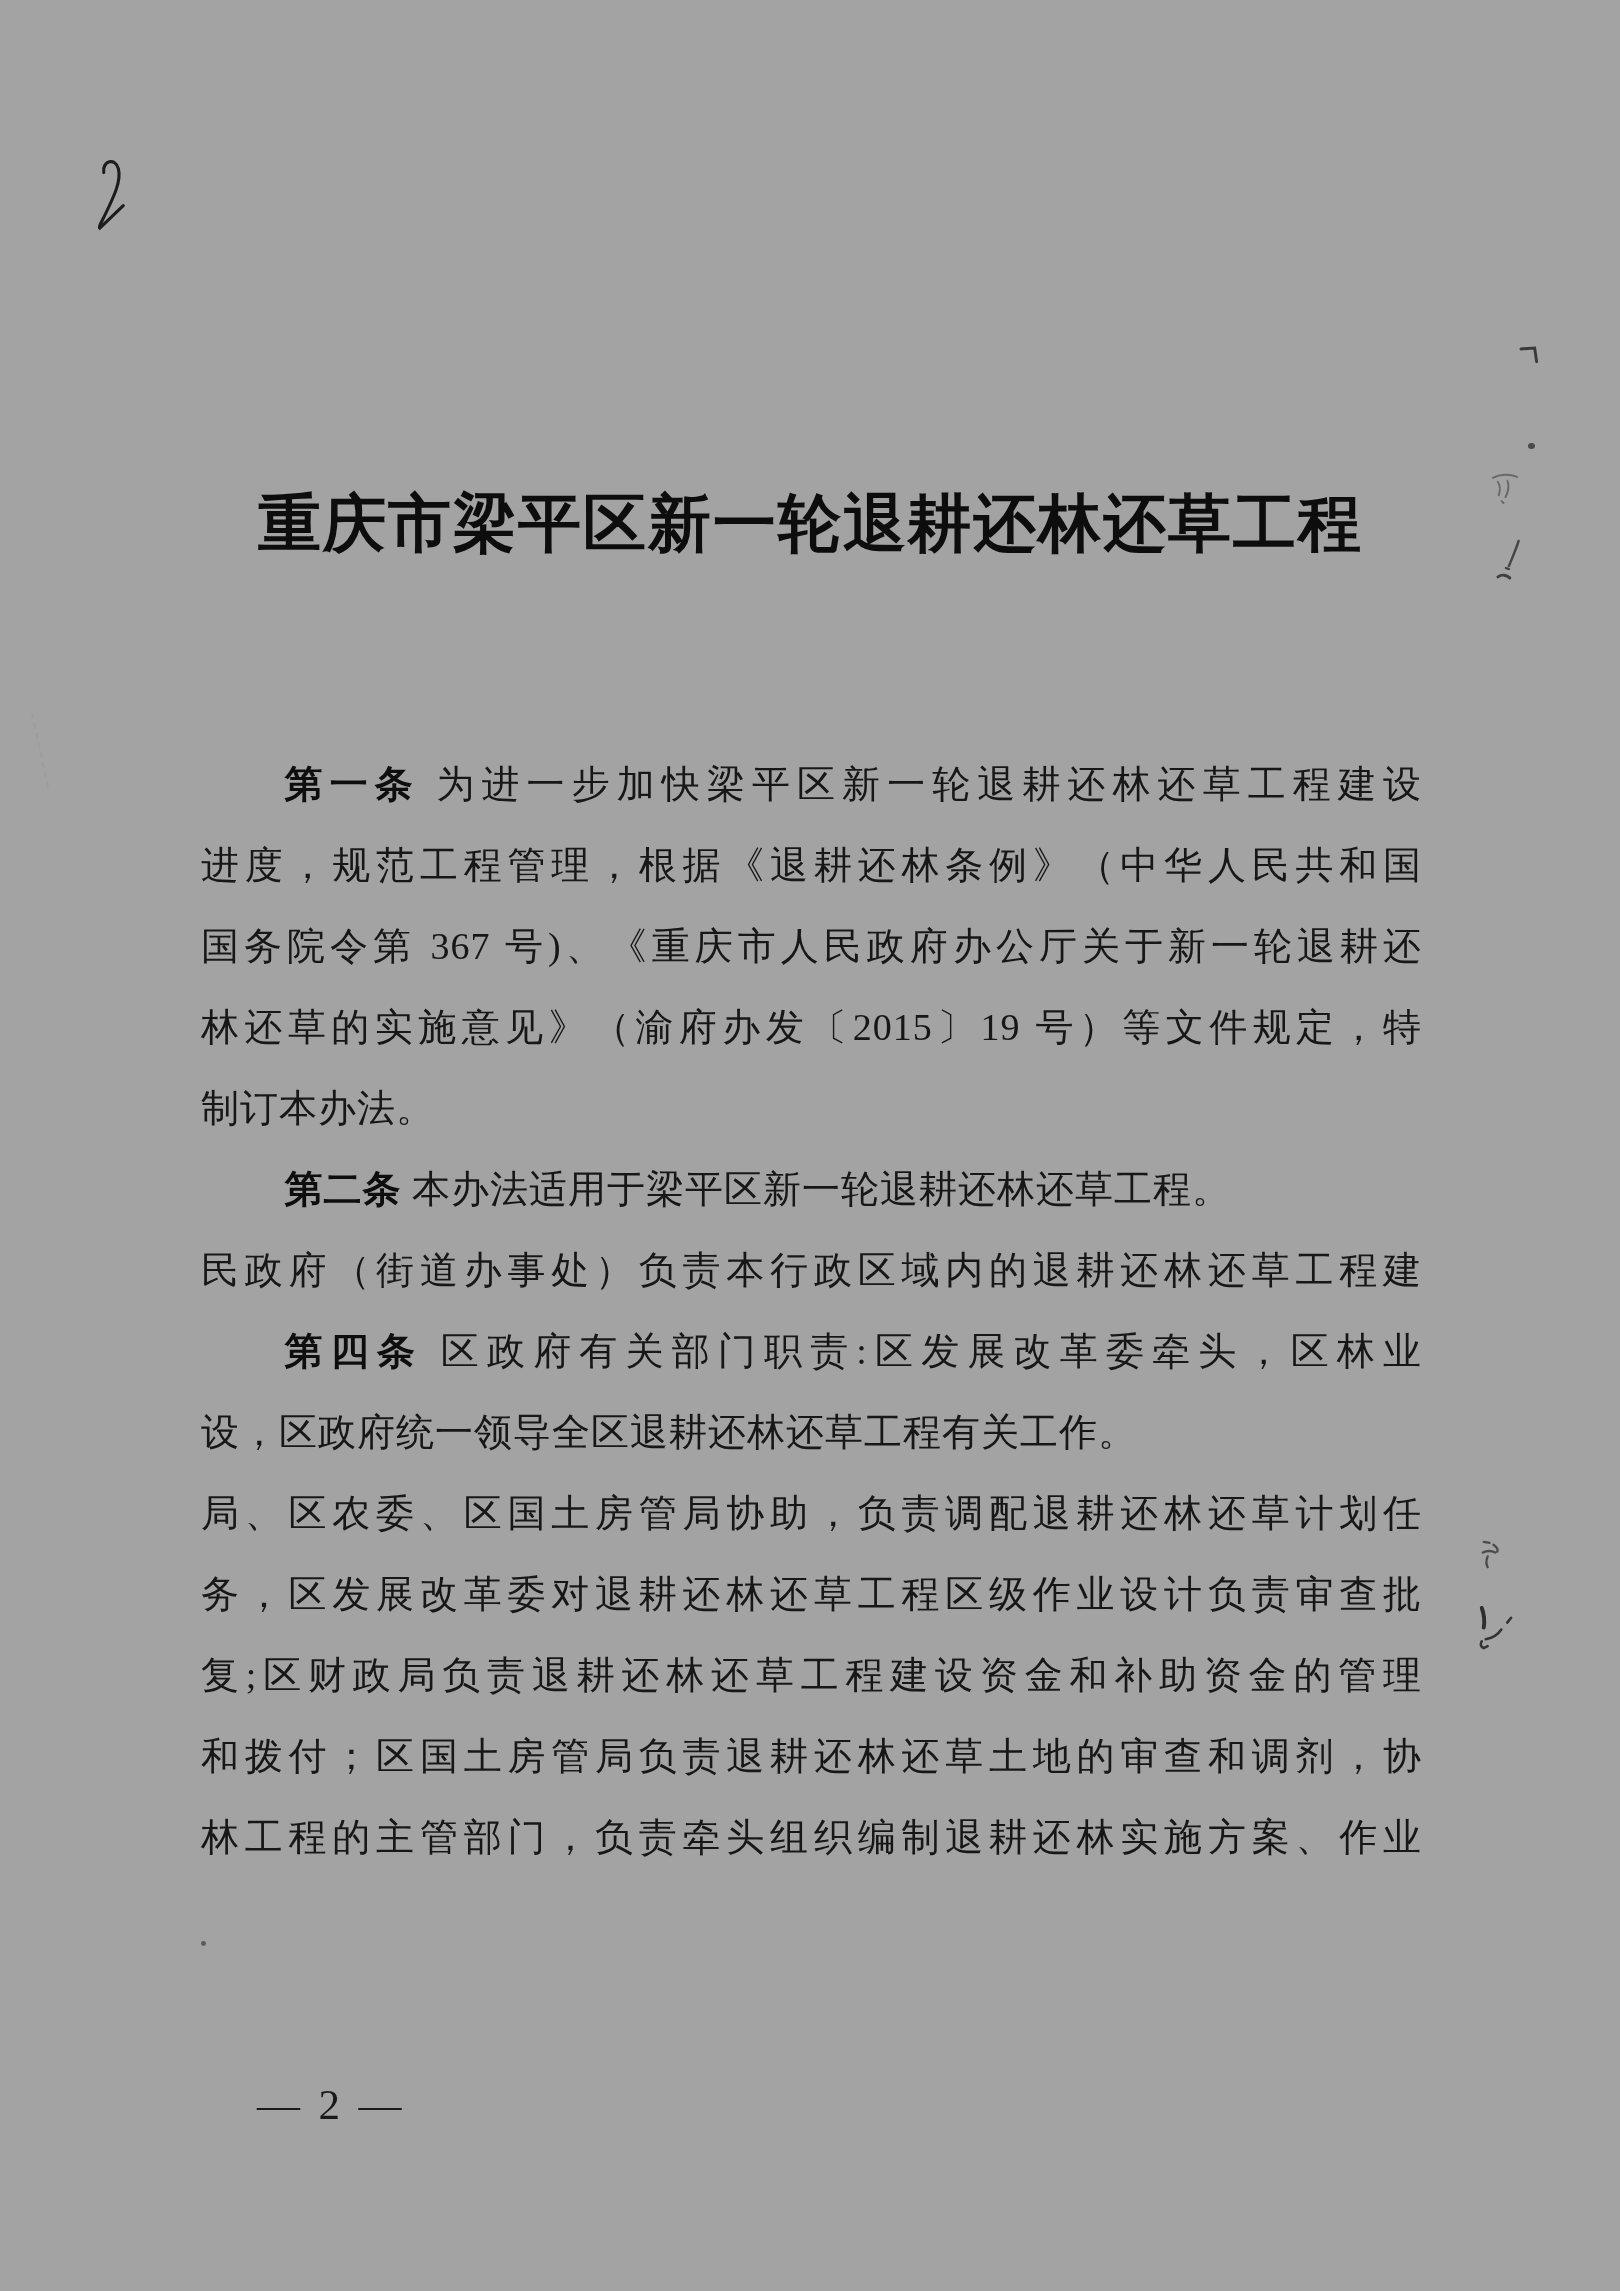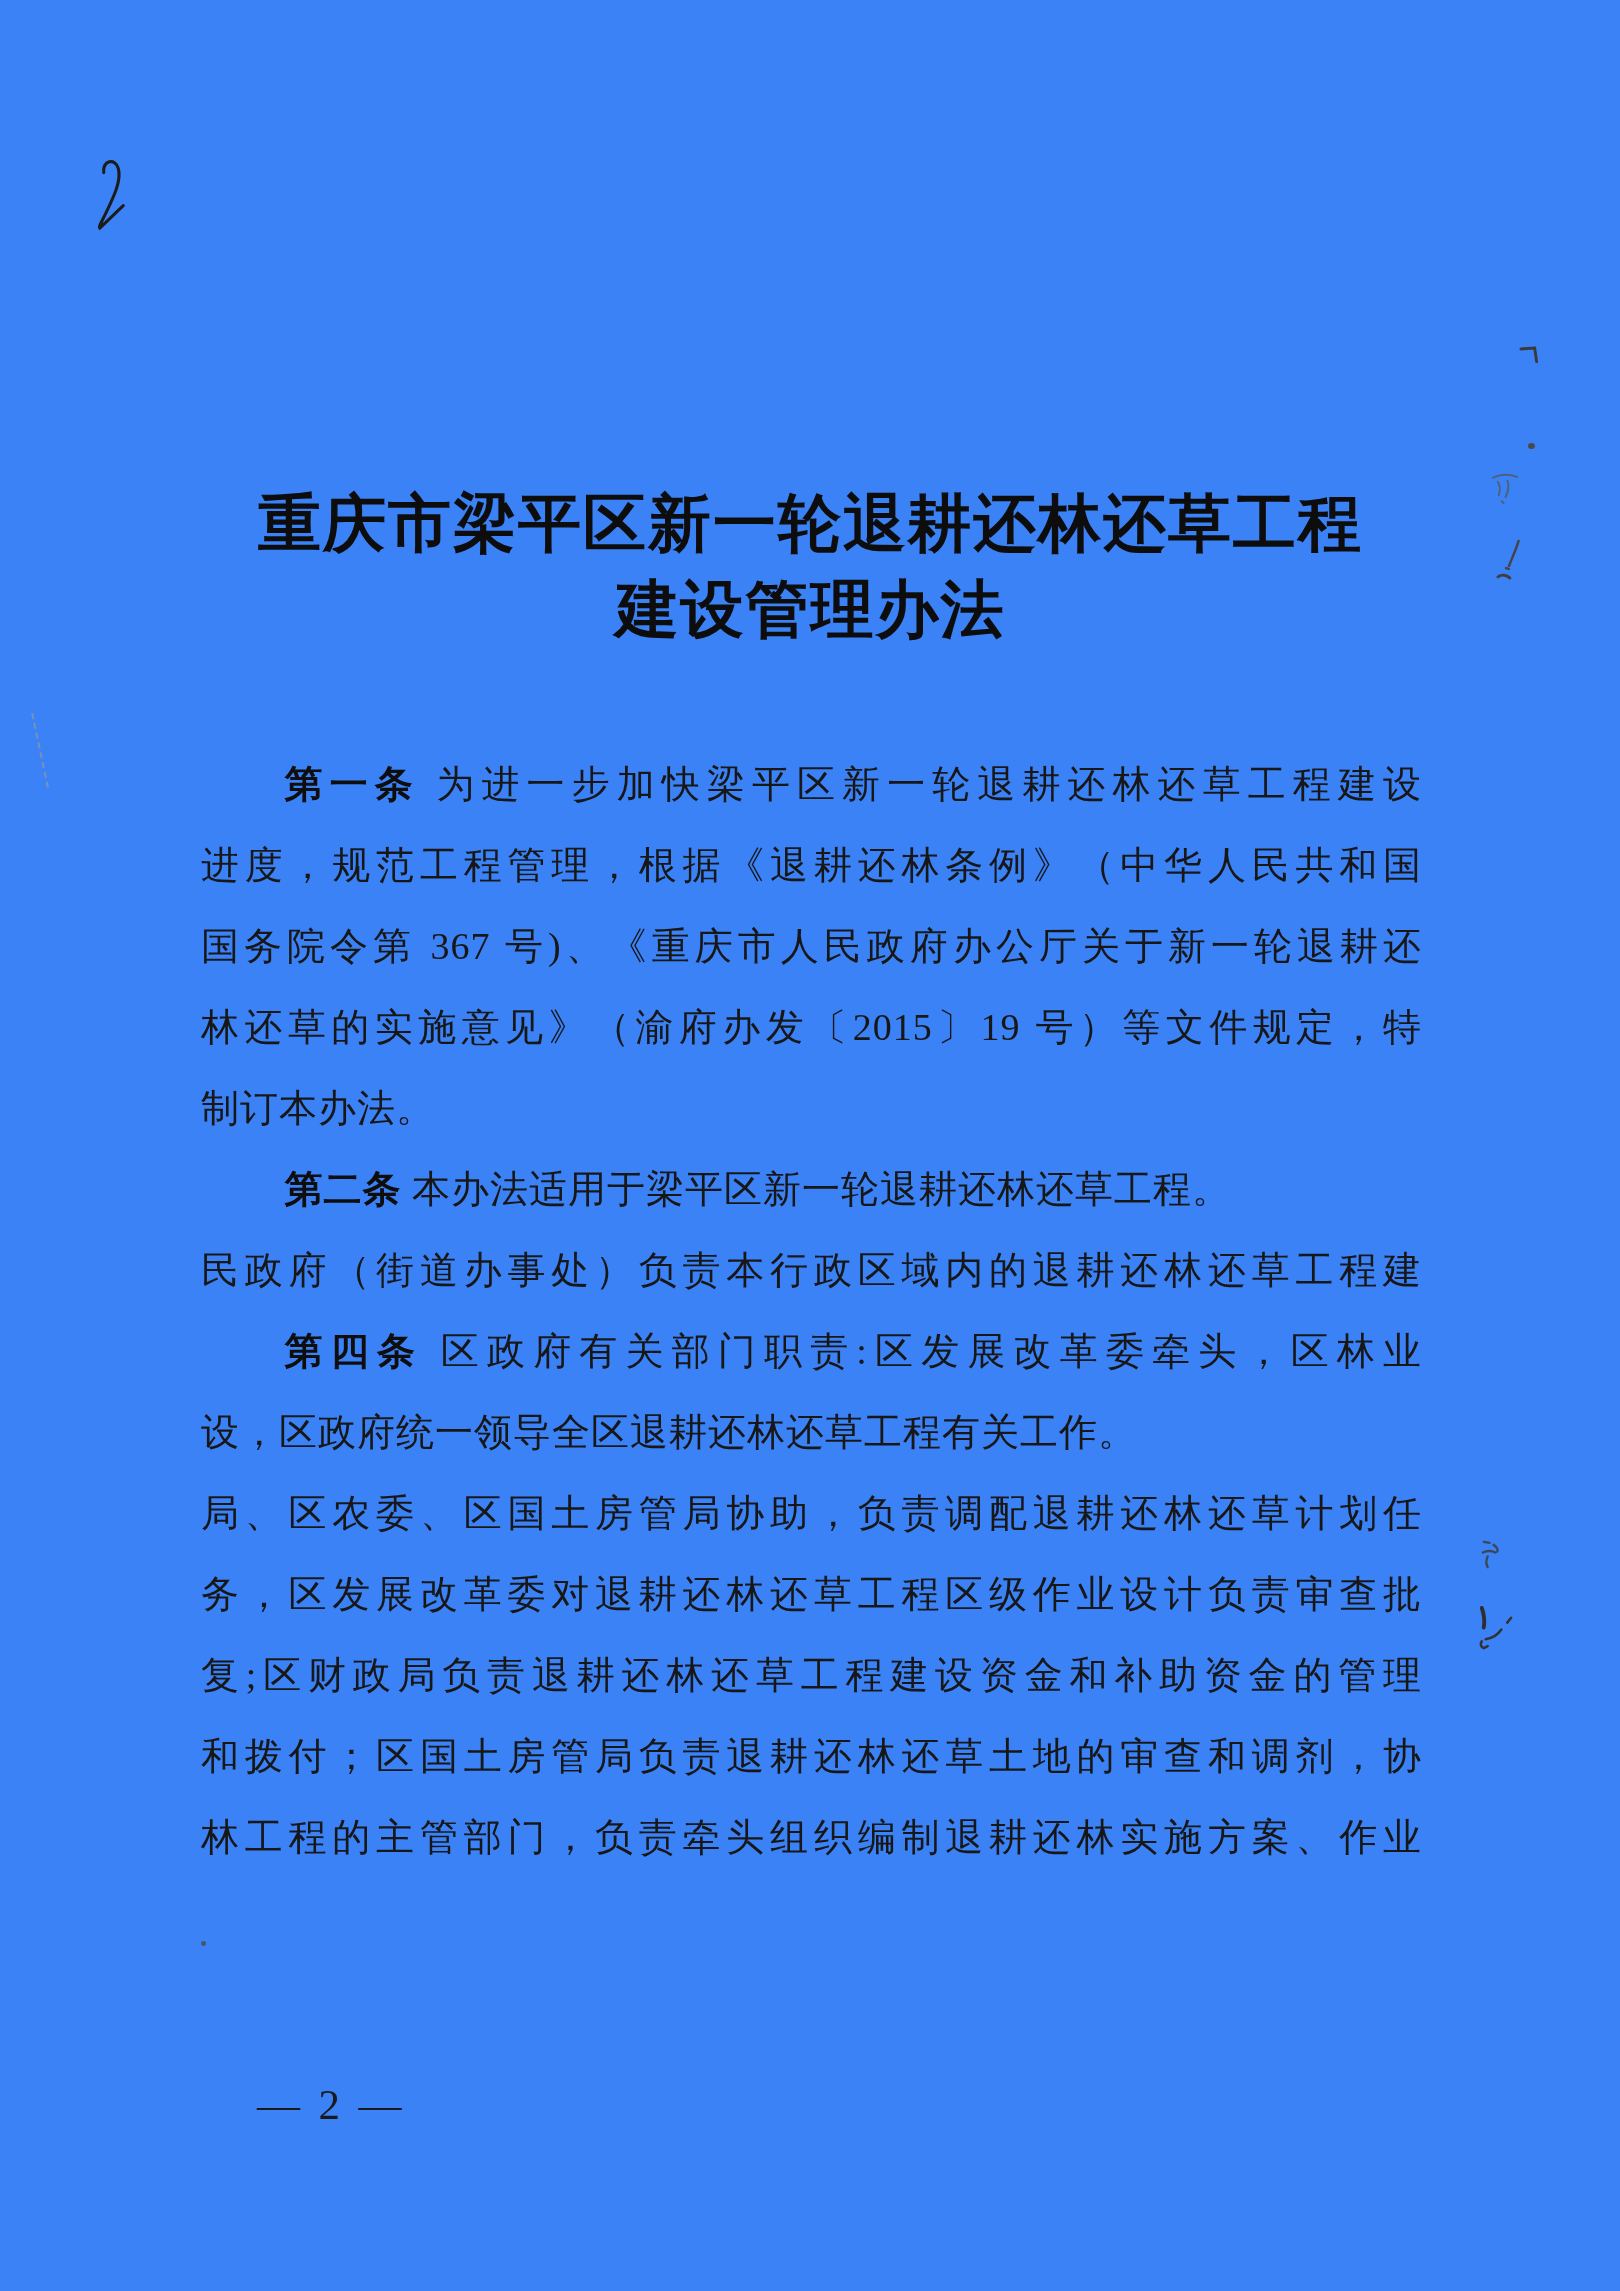--- a/index.html
+++ b/index.html
@@ -1,19 +1,19 @@
 <!DOCTYPE html>
 <html><head>
 <meta charset="utf-8">
 <style>
   html,body{margin:0;padding:0;background:#e8e8e8;}
   .page{
     position:relative;
     width:1620px;height:2292px;
-    background:#3b82f6;
+    background:#a3a3a3;
     overflow:hidden;
     font-family:"Liberation Serif","DejaVu Serif",serif;
     color:#141414;
   }
   
   .hand-mark{position:absolute;left:90px;top:155px;width:47px;height:78px;}
   
   .title-block{
     position:absolute;left:200px;top:481px;width:1221px;
     text-align:center;
@@ -55,21 +55,20 @@
 <body>
 
 <div class="page">
 
   <svg class="hand-mark" viewBox="0 0 48 80" fill="none">
     <path d="M14 18 C 12 6, 26 2, 29 14 C 32 26, 26 40, 12 68 C 10 72, 9 74, 10 75 L 34 52" stroke="#1c1c1c" stroke-width="3.2" stroke-linecap="round" fill="none"></path>
   </svg>
 
   <div class="title-block">
     <div class="title-line">重庆市梁平区新一轮退耕还林还草工程</div>
-    <div class="title-line">建设管理办法</div>
   </div>
 
   <div class="body-block">
       <div class="line full indent"><span class="heading">第一条</span><span> 为进一步加快梁平区新一轮退耕还林还草工程建设</span></div>
       <div class="line full"><span>进度，规范工程管理，根据《退耕还林条例》（中华人民共和国</span></div>
       <div class="line full"><span>国务院令第 367 号)、《重庆市人民政府办公厅关于新一轮退耕还</span></div>
       <div class="line full"><span>林还草的实施意见》（渝府办发〔2015〕19 号）等文件规定，特</span></div>
       <div class="line"><span>制订本办法。</span></div>
       <div class="line indent"><span class="heading">第二条</span><span> 本办法适用于梁平区新一轮退耕还林还草工程。</span></div>
       <div class="line full"><span>民政府（街道办事处）负责本行政区域内的退耕还林还草工程建</span></div>

